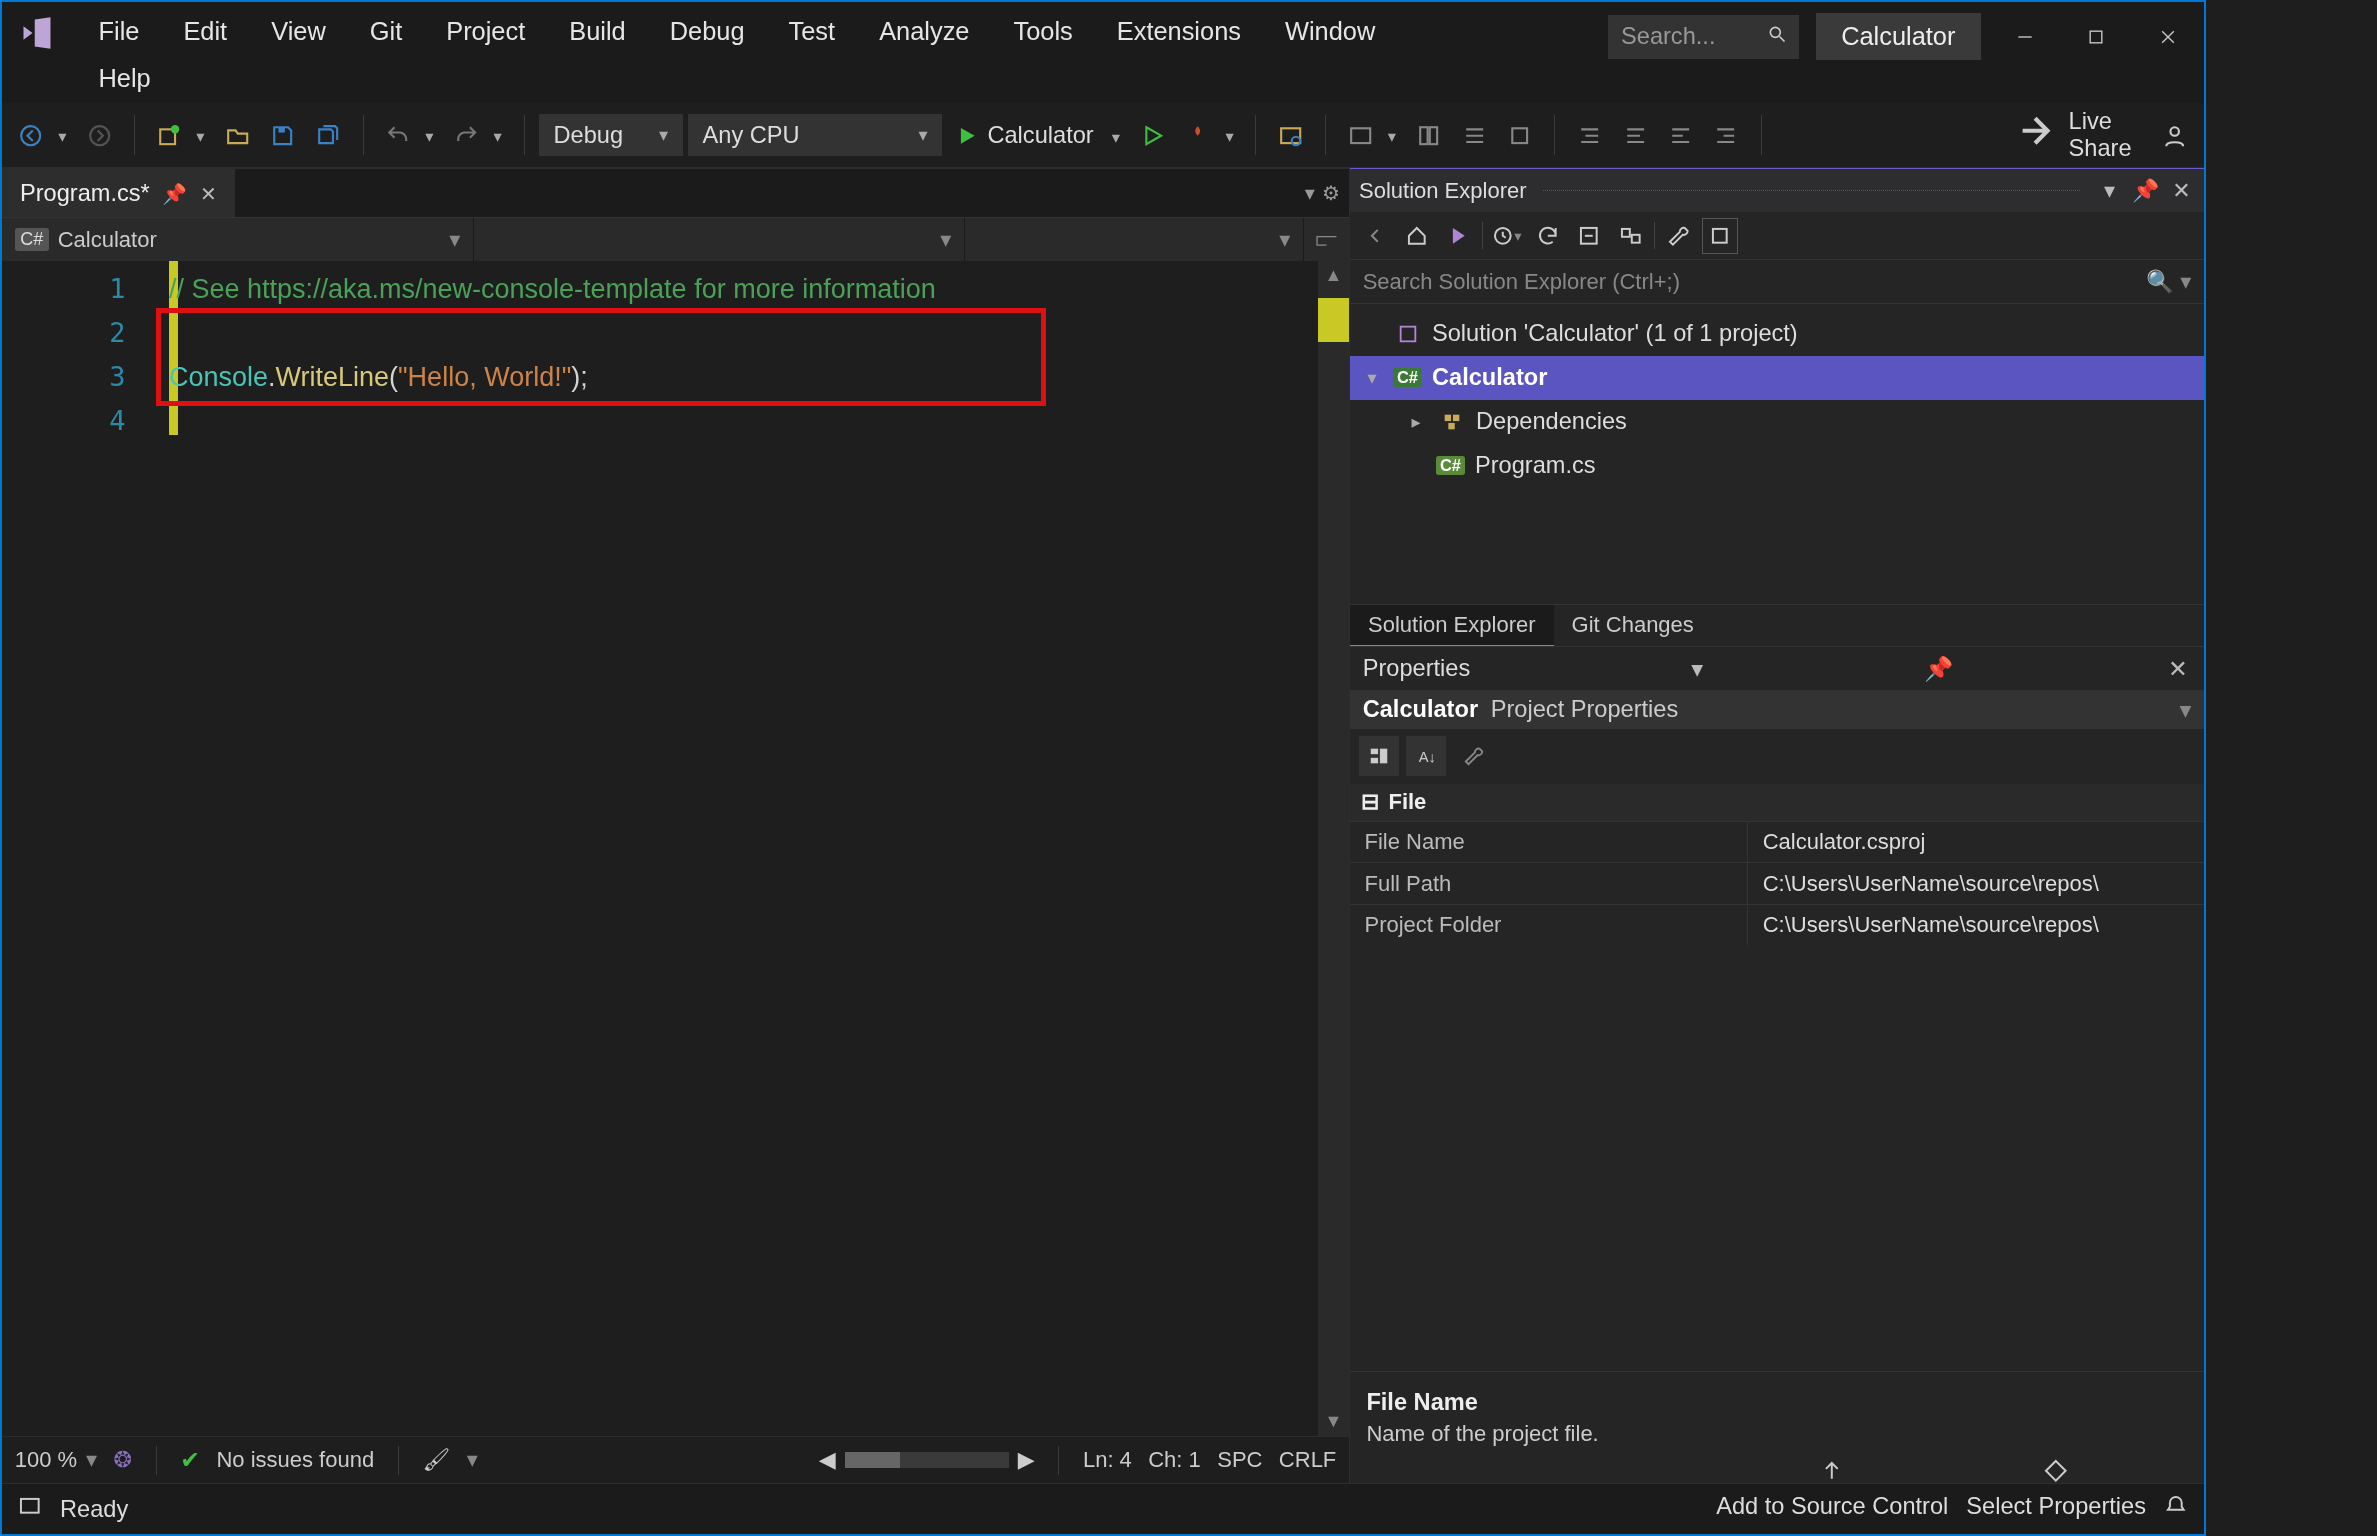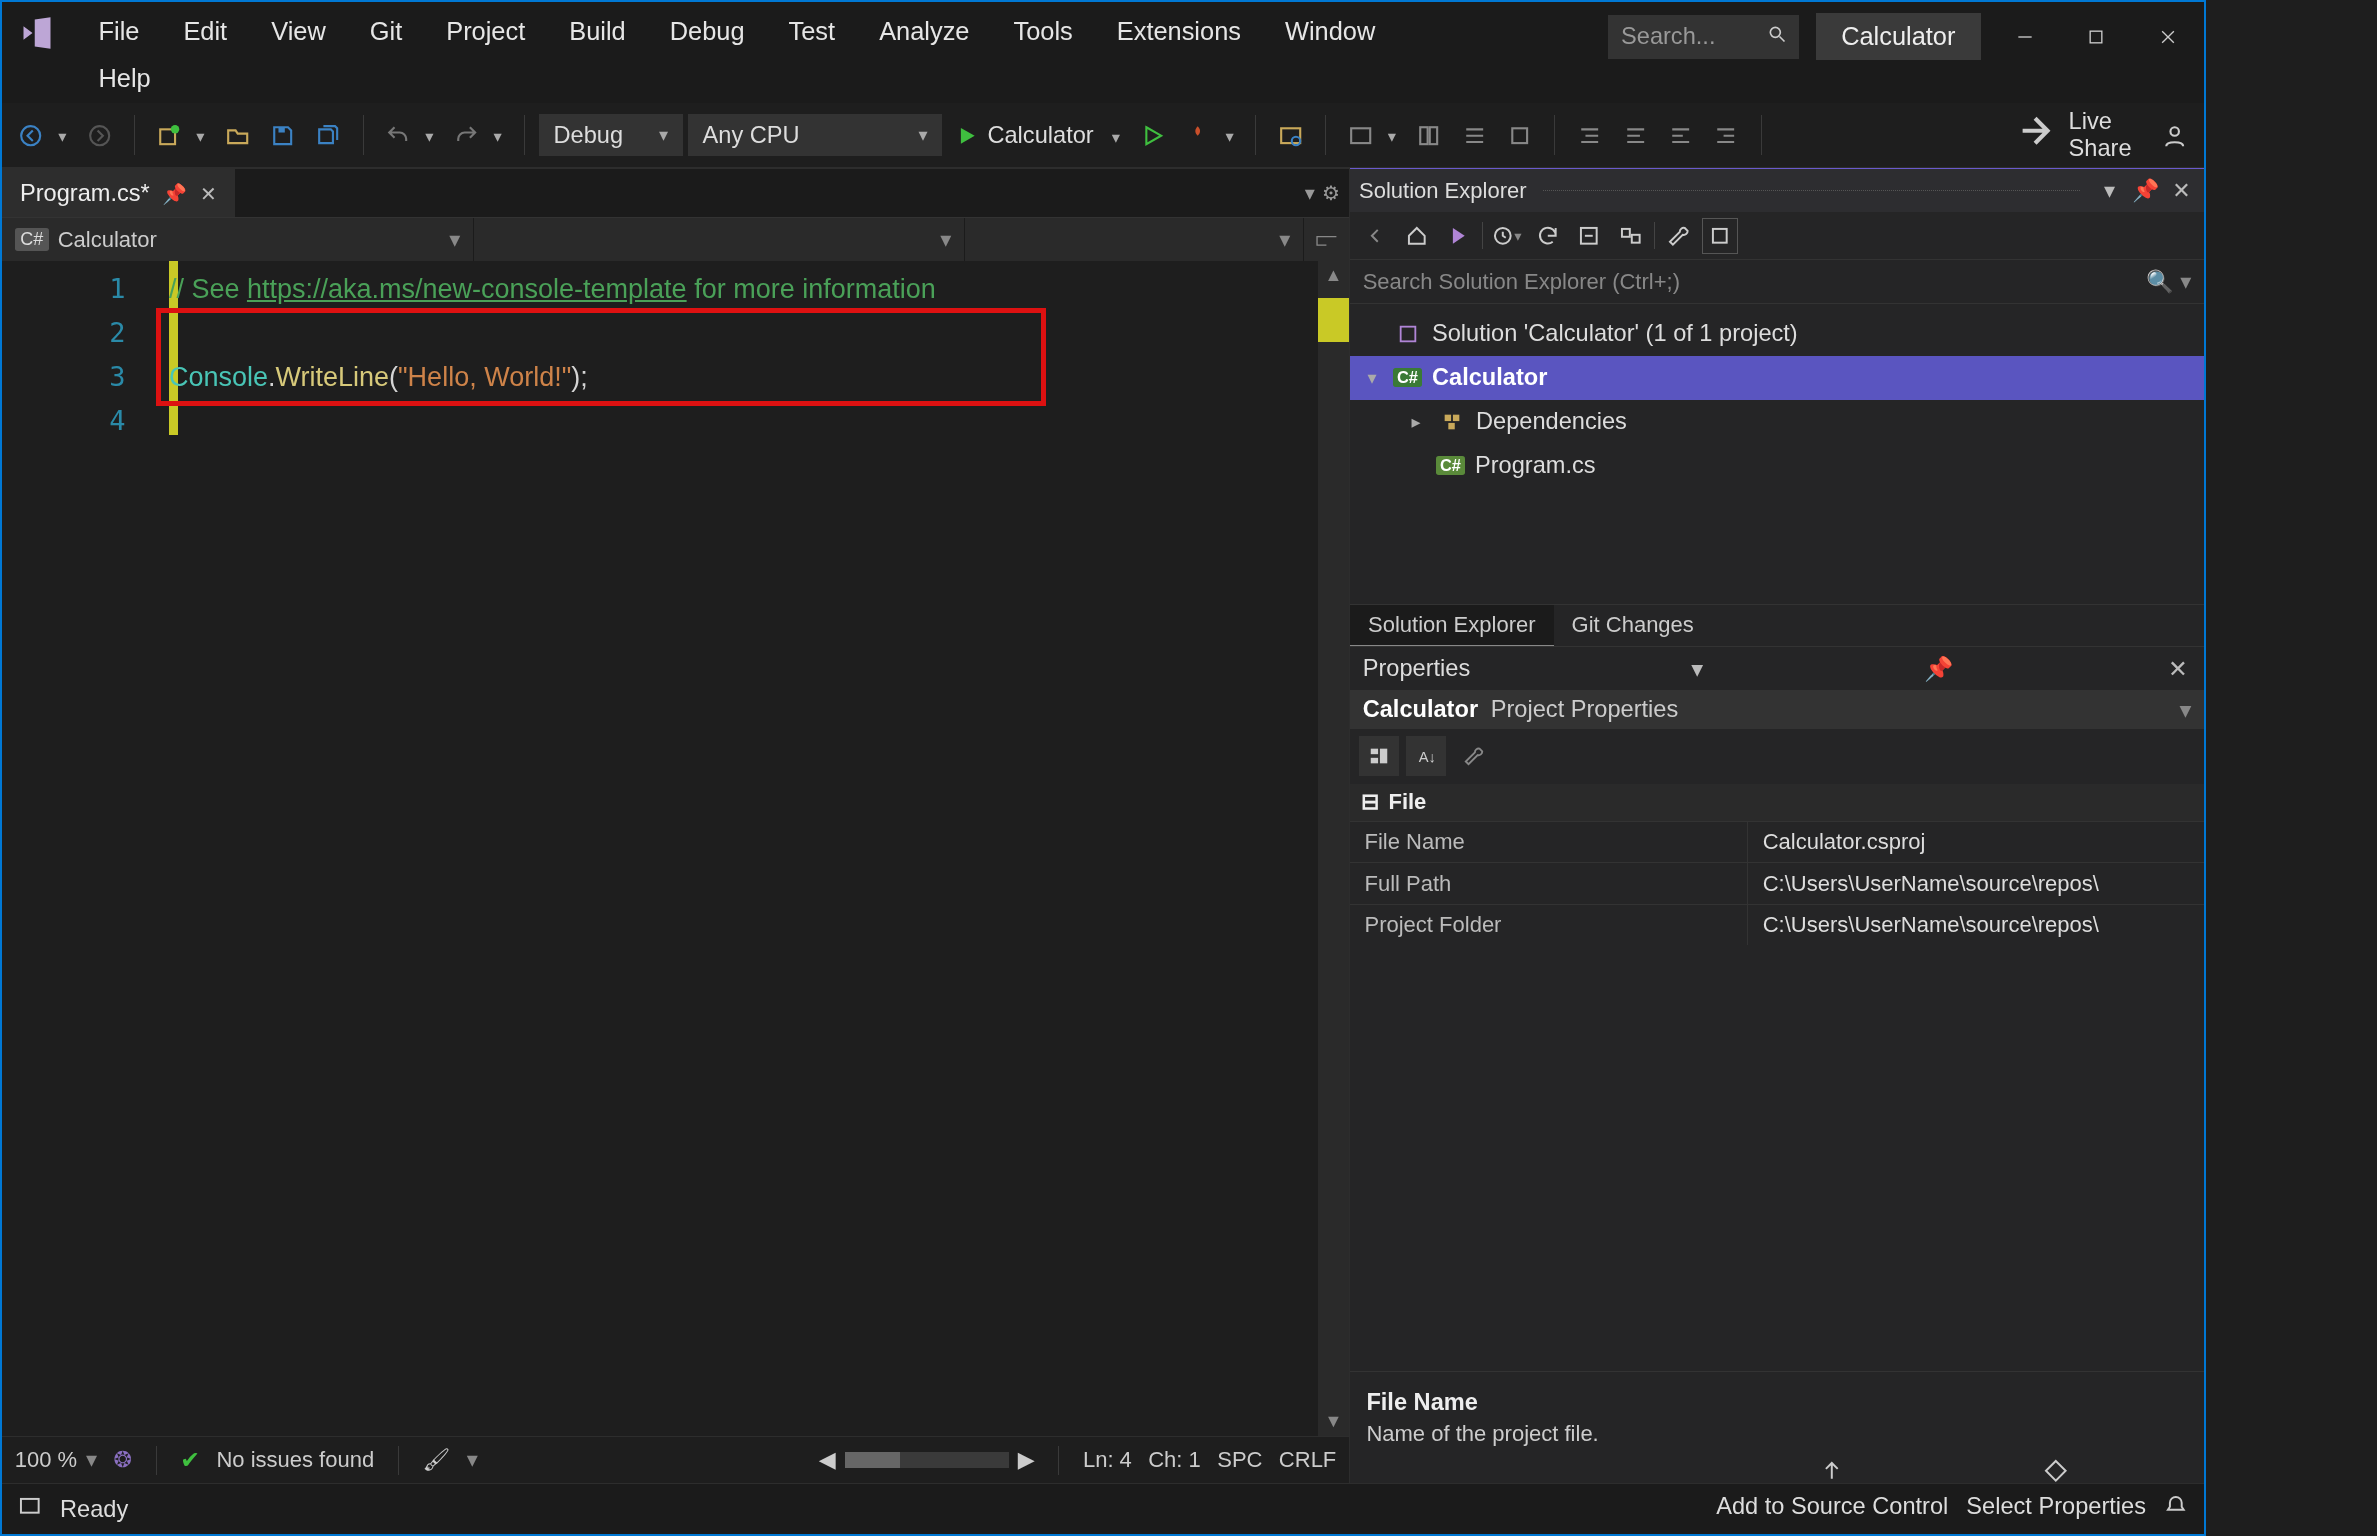--- a/index.html
+++ b/index.html
@@ -55,21 +55,21 @@
   
   .code-wrap { flex:1; display:flex; min-height:0; background:#1e1e1e; position:relative; }
   .modbar { width:14.5px; background:#1e1e1e; }
   .gutter { width:127px; background:#1e1e1e; text-align:right; padding:5.5px 18px 0 0; }
   .gutter .ln { color:#2a8aa8; font-family:Consolas,monospace; font-size:27px; line-height:44px; }
   .code { flex:1; font-family:Consolas,monospace; font-size:27px; line-height:44px; padding-top:5.5px; position:relative; }
   .code .line { white-space:pre; position:relative; }
   .mod-yellow { position:absolute; left:0; width:9px; background:#c9c926; }
   .collapse-bar { width:25.4px; padding-top:5.5px; }
   .c-comment { color:#4aa158; }
-  .c-link { color:#4aa158; text-decoration:underline; }
+  .c-link { color:#4aa158; }
   .c-type { color:#49c5b6; }
   .c-member { color:#d7c97a; }
   .c-str { color:#ce8349; }
   .c-punc { color:#d4d4d4; }
   .highlight-box { position:absolute; border:5.5px solid #d11; pointer-events:none; }
   .code-scroll { width:31px; background:#2a2a2a; display:flex; flex-direction:column; align-items:center; }
   .code-scroll .arrow { color:#888; font-size:18px; padding:3.6px 0; }
   .code-scroll .mark { width:100%; height:44px; background:#c9c926; margin-top:9px; }
 
   

